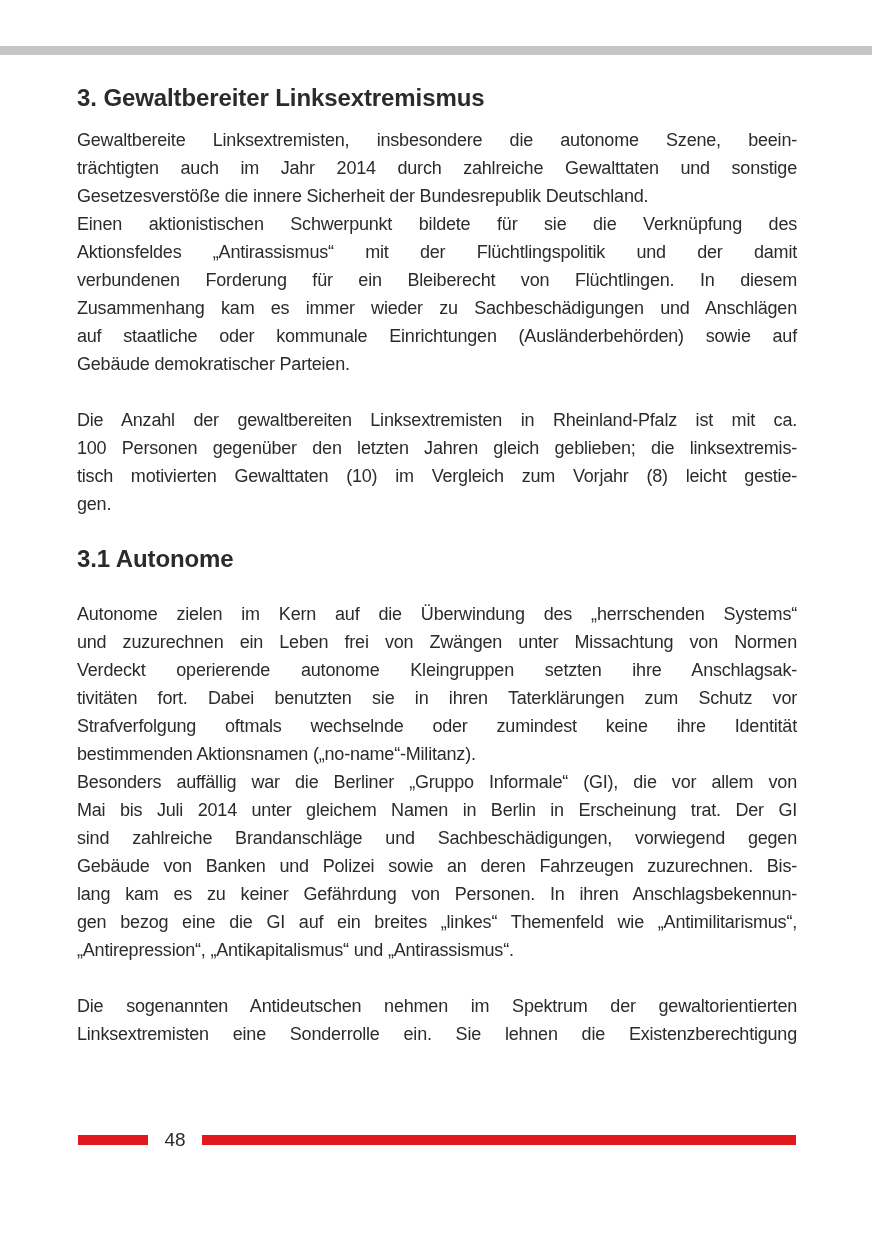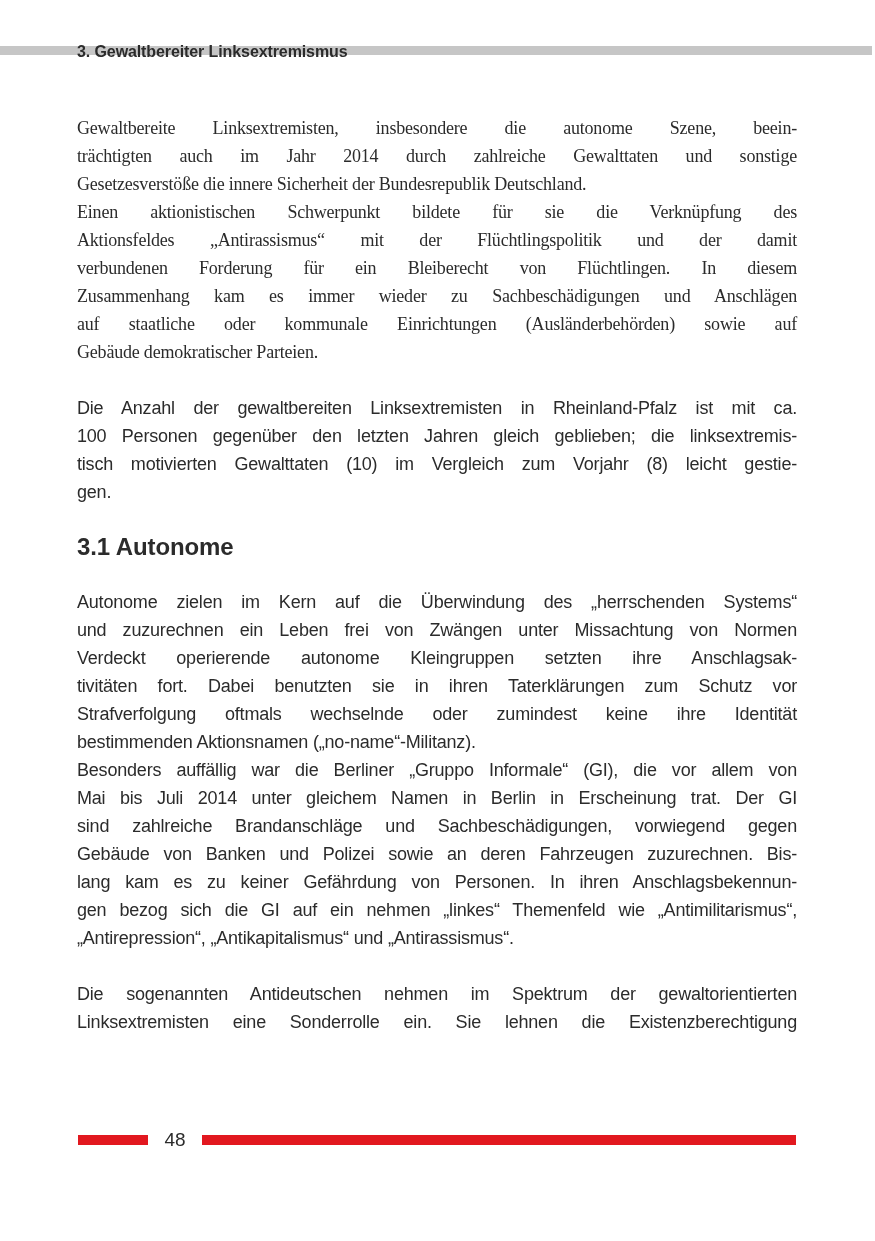--- a/index.html
+++ b/index.html
@@ -29,37 +29,37 @@
     height: 9px;
     background: var(--topbar);
   }
   .content {
     position: absolute;
     left: 77px;
     top: 0;
     width: 720px;
   }
   .heading {
-    margin-top: 40px;
-    font-size: 16px;
+    margin-top: 86px;
+    font-size: 24px;
     line-height: 24px;
     font-weight: 700;
     letter-spacing: -0.1px;
     color: var(--text);
   }
   .subheading {
     margin-top: 28px;
     font-size: 24px;
     line-height: 26px;
     font-weight: 700;
     letter-spacing: -0.1px;
     color: var(--text);
   }
   .group { margin-top: 28px; }
-  .group.first { margin-top: 50px; font-family: Liberation Serif, serif; }
+  .group.first { margin-top: 16px; }
   .para { }
   .line {
     font-size: 18px;
     line-height: 28px;
     letter-spacing: -0.2px;
     text-align: justify;
     text-align-last: justify;
     white-space: normal;
     color: var(--text);
   }
@@ -143,21 +143,21 @@
           <div class="line">tivitäten fort. Dabei benutzten sie in ihren Taterklärungen zum Schutz vor</div>
           <div class="line">Strafverfolgung oftmals wechselnde oder zumindest keine ihre Identität</div>
           <div class="line line-last">bestimmenden Aktionsnamen („no-name“-Militanz).</div>
         </div>
       <div class="para">
           <div class="line">Besonders auffällig war die Berliner „Gruppo Informale“ (GI), die vor allem von</div>
           <div class="line">Mai bis Juli 2014 unter gleichem Namen in Berlin in Erscheinung trat. Der GI</div>
           <div class="line">sind zahlreiche Brandanschläge und Sachbeschädigungen, vorwiegend gegen</div>
           <div class="line">Gebäude von Banken und Polizei sowie an deren Fahrzeugen zuzurechnen. Bis-</div>
           <div class="line">lang kam es zu keiner Gefährdung von Personen. In ihren Anschlagsbekennun-</div>
-          <div class="line">gen bezog sich die GI auf ein nehmen „linkes“ Themenfeld wie „Antimilitarismus“,</div>
+          <div class="line">gen bezog eine die GI auf ein breites „linkes“ Themenfeld wie „Antimilitarismus“,</div>
           <div class="line line-last">„Antirepression“, „Antikapitalismus“ und „Antirassismus“.</div>
         </div>
     </div>
 
     <div class="group">
       <div class="para">
           <div class="line">Die sogenannten Antideutschen nehmen im Spektrum der gewaltorientierten</div>
           <div class="line">Linksextremisten eine Sonderrolle ein. Sie lehnen die Existenzberechtigung</div>
         </div>
     </div>

